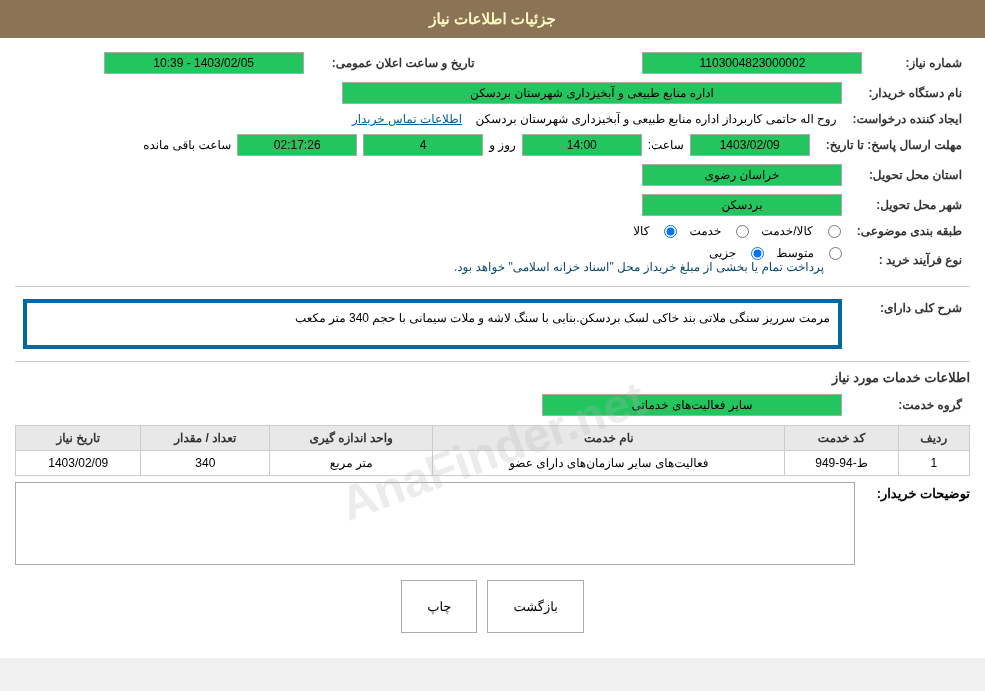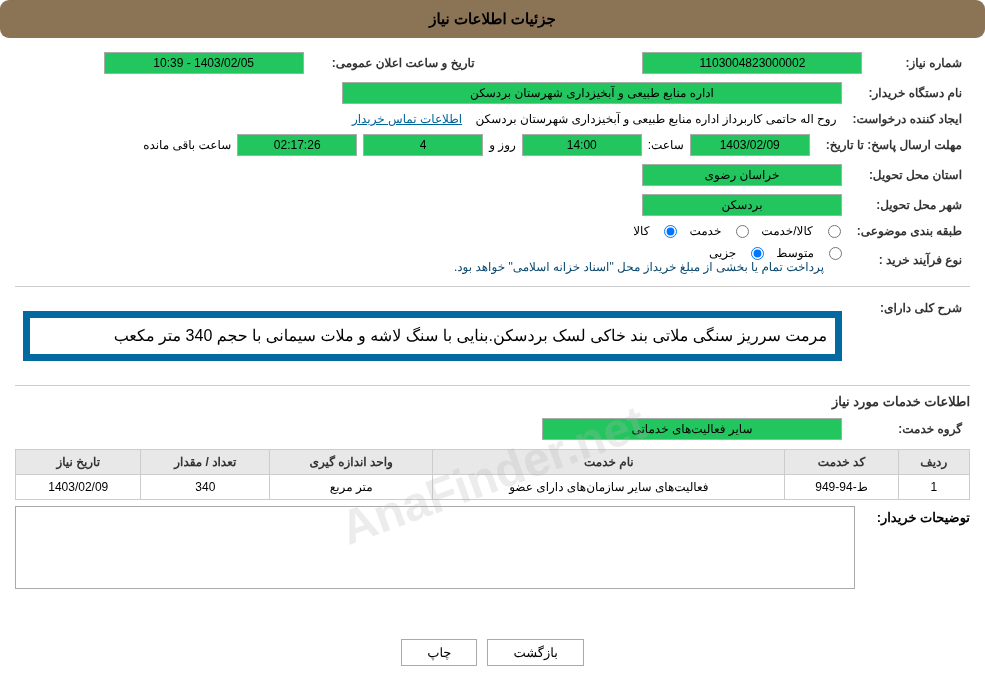--- a/index.html
+++ b/index.html
@@ -9,26 +9,25 @@
       background: #f0f0f0;
       direction: rtl;
     }
     .page-wrapper {
       width: 985px;
       margin: 0 auto;
       background: #fff;
     }
     .header {
       background: #8B7355;
-      color: #000000;
+      color: #fef9c3;
       text-align: center;
       padding: 10px 0;
       font-size: 15px;
       font-weight: bold;
-      border-radius: 9px;
     }
     .main-content {
       padding: 10px 15px;
       background: #fff;
     }
     .info-table {
       width: 100%;
       border-collapse: collapse;
     }
     .info-table td {
@@ -112,27 +111,26 @@
     .data-table tr:nth-child(even) td {
       background: #f9f9f9;
     }
     .footer-buttons {
       display: flex;
       justify-content: center;
       gap: 10px;
       padding: 15px 0;
     }
     .btn {
-      padding: 5px 25px;
+      padding: 18px 25px;
       font-size: 13px;
       cursor: pointer;
       border: 1px solid #aaa;
       background: #f0f0f0;
       font-family: Tahoma, Arial, sans-serif;
-      margin-top: 35px;
     }
     .btn-print {
       background: #fff;
     }
     .btn-back {
       background: #fff;
     }
     .textarea-buyer {
       width: calc(100% - 10px);
       min-height: 70px;
@@ -314,21 +312,21 @@
     </tbody>
       </table>
 
     <hr class="divider">
 
     <table class="info-table">
       <tbody>
           <tr>
         <td class="label-cell" style="width:120px; vertical-align:top; padding-top:6px;">شرح کلی دارای:</td>
         <td>
-          <div style="border:7px solid #0369a1; padding:8px; min-height:50px; background:#fff; font-size:16px; margin: 12px 0;">
+          <div style="border:4px solid #0369a1; padding:8px; min-height:50px; background:#fff; font-size:12px; margin: 0 0;">
             <span>مرمت سرریز سنگی ملاتی بند خاکی لسک بردسکن.بنایی با سنگ لاشه و ملات سیمانی با حجم 340 متر مکعب</span>
           </div>
         </td>
       </tr>
     </tbody>
       </table>
 
     <hr class="divider">
 
     <div class="section-header">اطلاعات خدمات مورد نیاز</div>

